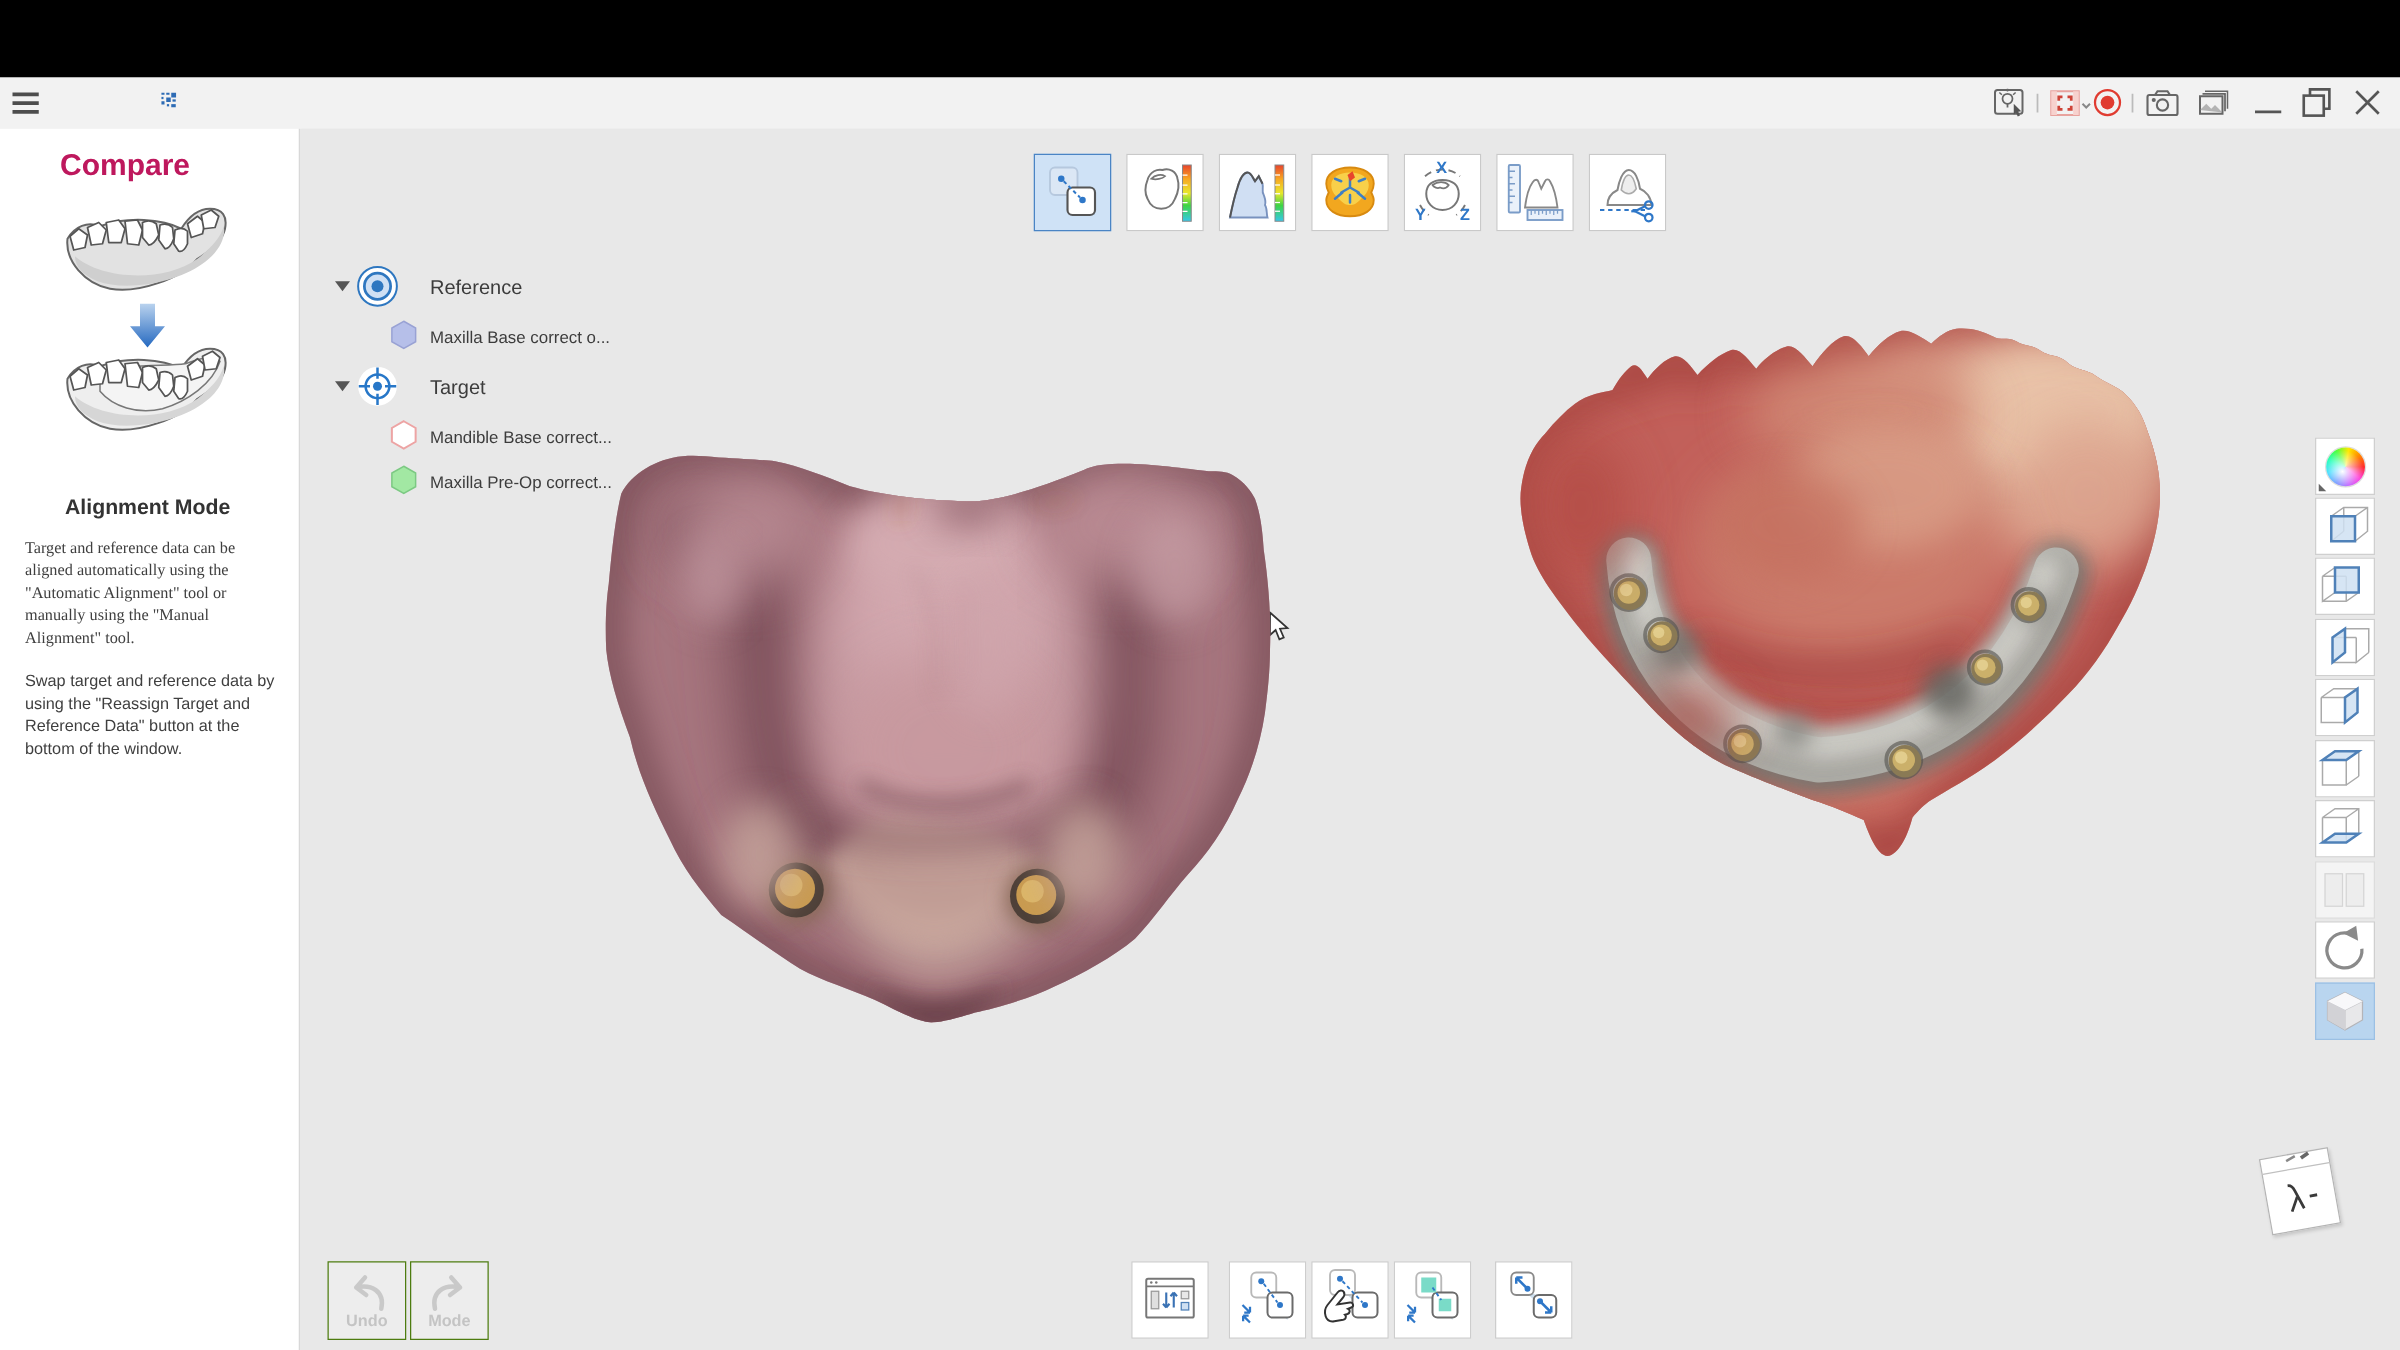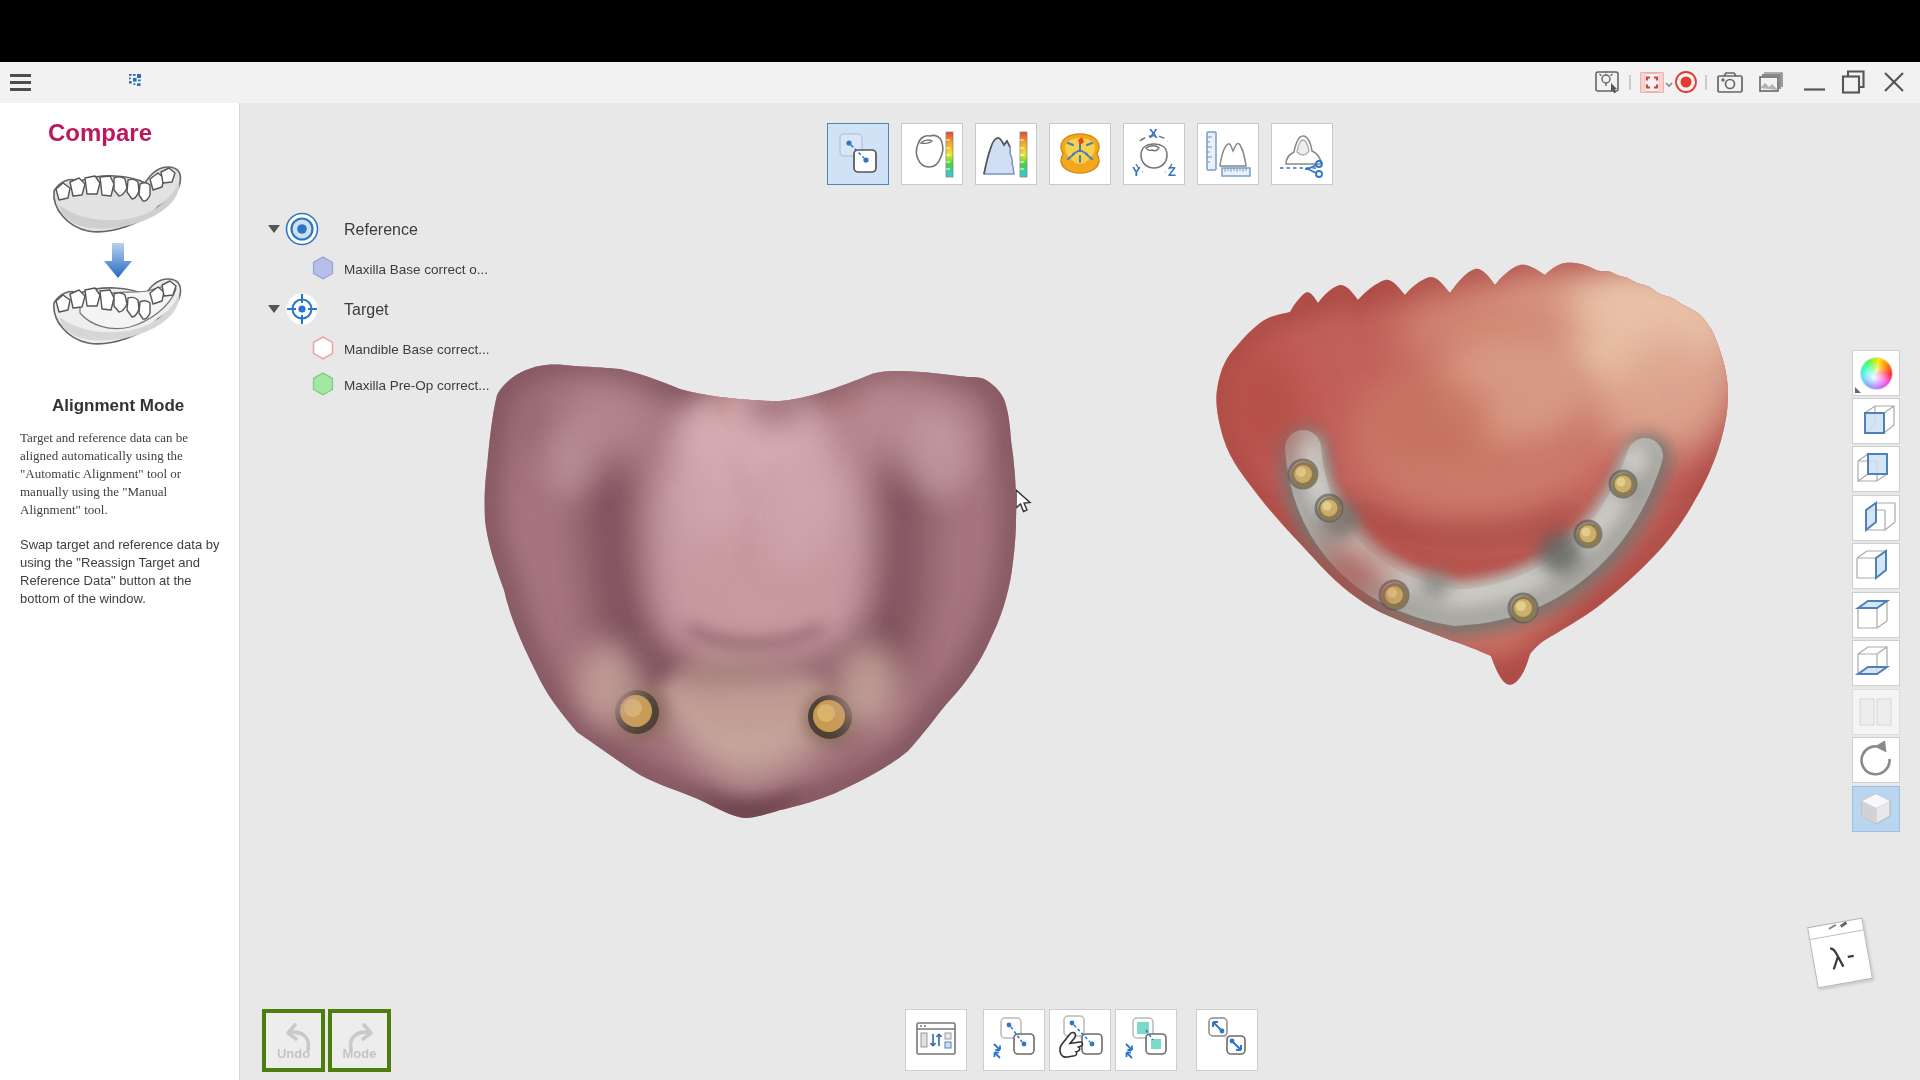--- a/index.html
+++ b/index.html
@@ -20,21 +20,21 @@
 
   
   .tbtn { position:absolute; width:62px; height:62px; background:#fff; border:1px solid #c9c9c9; }
   .tbtn.sel { background:#cfe2f6; border:1px solid #4a84c4; }
 
   
   .rbtn { position:absolute; left:1852px; width:48px; height:46px; background:#fff; border:1px solid #cfcfcf; }
 
   
   .bbtn { position:absolute; width:62px; height:62px; background:#fff; border:1px solid #cdcdcd; top:1009px; }
-  .ubtn { position:absolute; width:63px; height:63px; background:#ededed; border:4px solid #4d7c0f; top:1009px; }
+  .ubtn { position:absolute; width:63px; height:63px; background:#ededed; border:1px solid #4d7c0f; top:1009px; }
   .ubtn .lbl { position:absolute; bottom:7px; width:100%; text-align:center; color:#c4c4c4;
     font-size:13px; font-weight:bold; }
 
   .sideheading { position:absolute; left:20px; top:396px; font-size:17px; font-weight:bold; color:#333;margin-left:32px; }
   .sidetext { position:absolute; left:20px; width:202px; font-size:13px; color:#3f3f3f; line-height:18px; }
 </style>
 </head>
 <body>
 <div id="topblack"></div>
 <div id="titlebar"></div>

